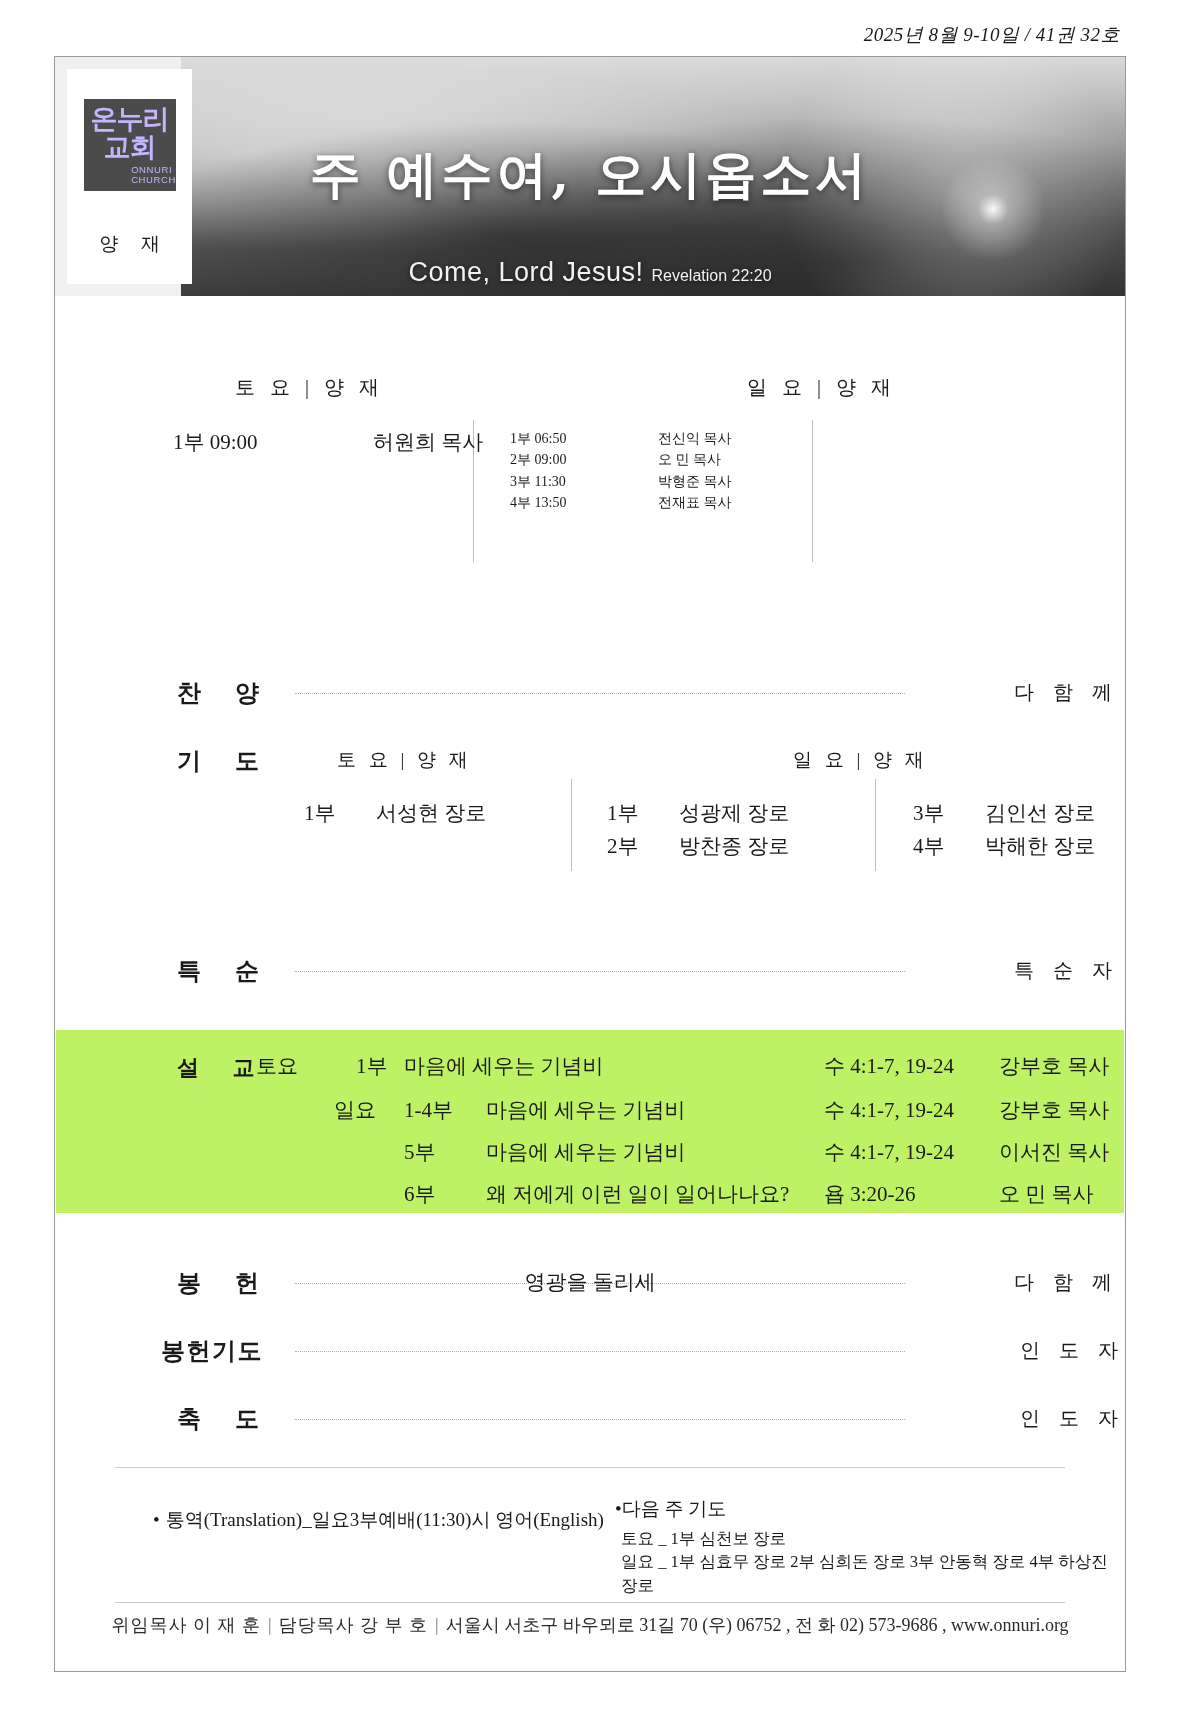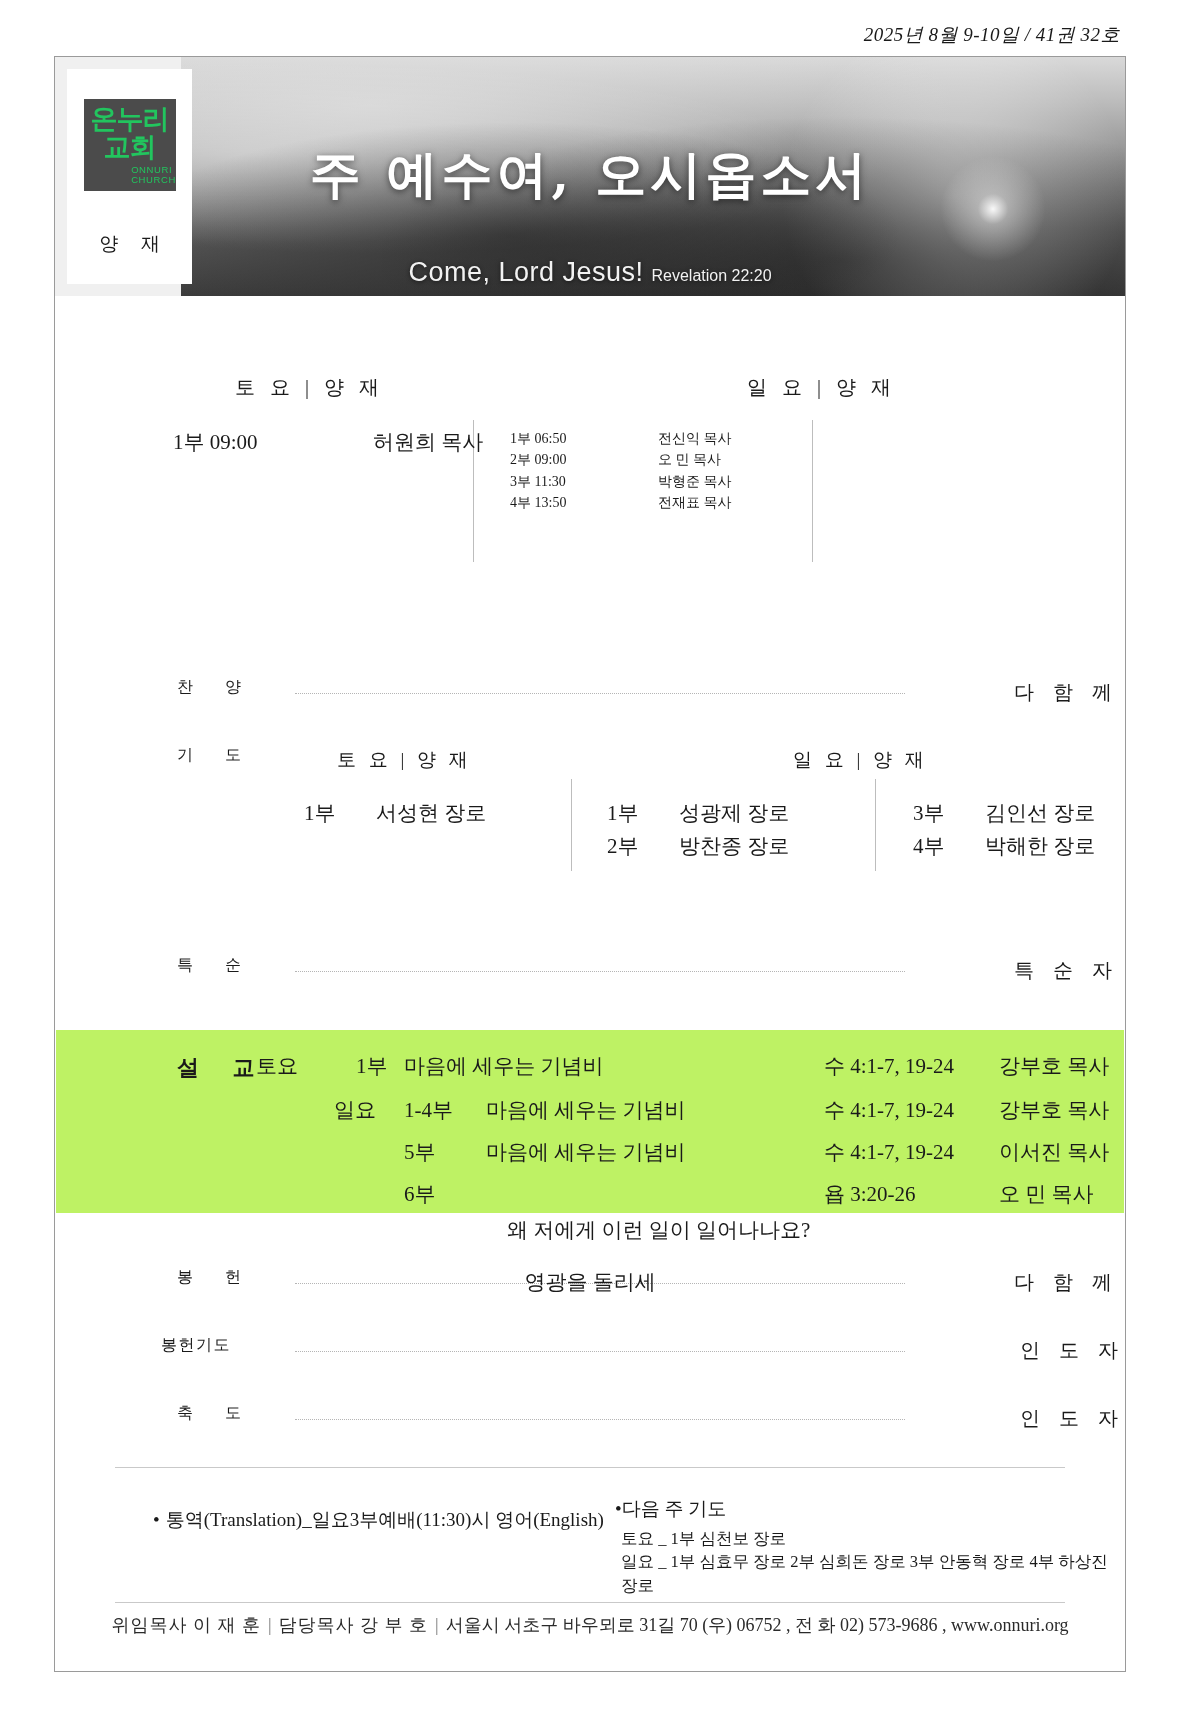--- a/index.html
+++ b/index.html
@@ -121,21 +121,21 @@
     width: 125px; height: 215px;
     background: #ffffff;
     display: flex;
     flex-direction: column;
     align-items: center;
   }
   .logo-mark {
     margin-top: 30px;
     width: 92px; height: 92px;
     background: #4b4b4b;
-    color: #22c55e;
+    color: #c4b5fd;
     display: flex;
     flex-direction: column;
     align-items: center;
     justify-content: center;
     line-height: 1.02;
   }
   .logo-mark .kr {
     font-size: 27px;
     font-weight: bold;
     letter-spacing: -1px;
@@ -210,22 +210,22 @@
   .sun-col2 .t { display: inline-block; width: 112px; }
   .sun-col2 .tag {
     font-size: 13px;
     letter-spacing: -0.5px;
     margin-right: 4px;
   }
 
   
   .row-label {
     position: absolute;
-    font-size: 16px;
-    font-weight: normal;
+    font-size: 24px;
+    font-weight: bold;
     letter-spacing: 14px;
     text-indent: 14px;
     white-space: nowrap;
   }
   .row-right {
     position: absolute;
     font-size: 20px;
     letter-spacing: 7px;
     text-indent: 7px;
     white-space: nowrap;
@@ -481,21 +481,21 @@
 
         <div class="s-row" style="top:108px;left:0;right:0;">
           <span class="part" style="left:348px;">5부</span>
           <span class="title" style="left:430px;">마음에 세우는 기념비</span>
           <span class="verse" style="left:768px;">수 4:1-7, 19-24</span>
           <span class="preacher" style="left:943px;">이서진 목사</span>
         </div>
 
         <div class="s-row" style="top:150px;left:0;right:0;">
           <span class="part" style="left:348px;">6부</span>
-          <span class="title" style="left:451px;margin-top:36px;">왜 저에게 이런 일이 일어나나요?</span>
+          <span class="title" style="left:430px;">왜 저에게 이런 일이 일어나나요?</span>
           <span class="verse" style="left:768px;">욥 3:20-26</span>
           <span class="preacher" style="left:943px;">오 민 목사</span>
         </div>
       </div>
     </div>
 
     <div class="row-label r-bong-label">봉 헌</div>
     <div class="dots r-bong-dots"></div>
     <div class="row-center r-bong-center">영광을 돌리세</div>
     <div class="row-right r-bong-right">다 함 께</div>

